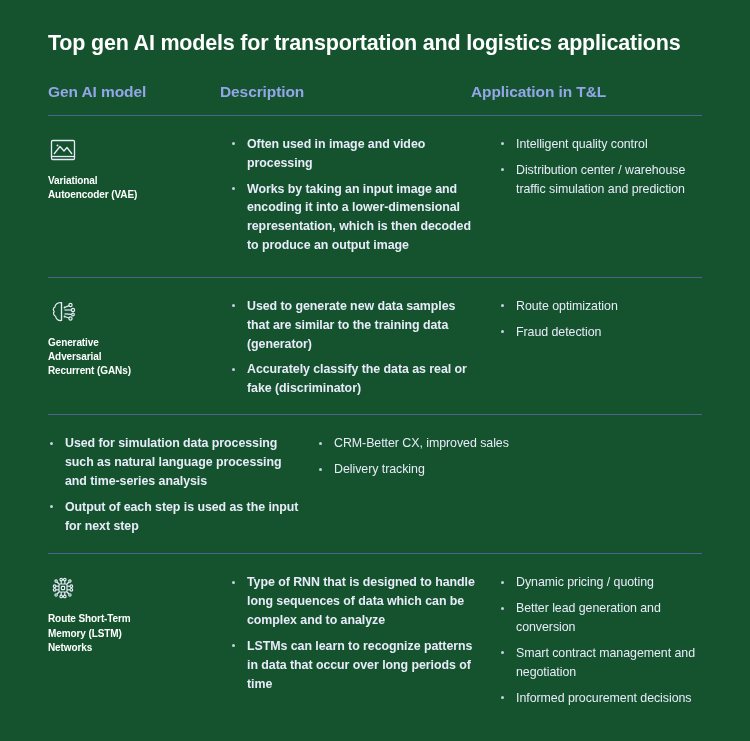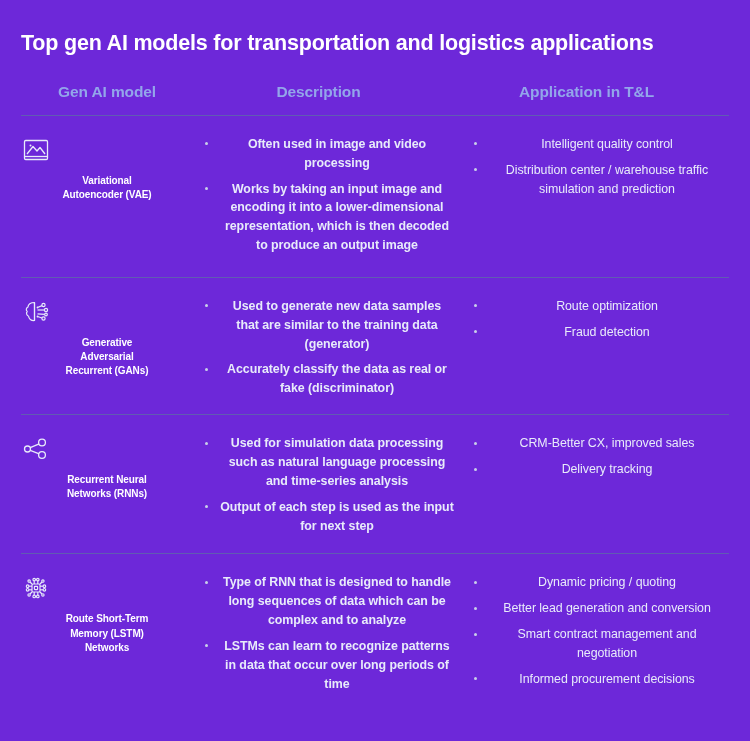--- a/index.html
+++ b/index.html
@@ -10,35 +10,34 @@
     width: 750px;
     height: 741px;
     background: #0a0a55;
     font-family: "Liberation Sans", sans-serif;
     overflow: hidden;
   }
   .page {
     position: relative;
     width: 750px;
     height: 741px;
-    background: #6d28d9;
+    background: #14532d;
     box-sizing: border-box;
-    padding: 0 21px;
+    padding: 0 48px;
   }
   .title {
     color: #ffffff;
     font-size: 21.5px;
     font-weight: bold;
     letter-spacing: -0.2px;
     padding-top: 30px;
     line-height: 1.25;
   }
   .table {
     margin-top: 26px;
-    text-align: center;
   }
   .head-row {
     display: flex;
     align-items: flex-start;
     padding-bottom: 14px;
   }
   .head-cell {
     color: #93a6ea;
     font-size: 15.5px;
     font-weight: bold;
@@ -198,35 +197,20 @@
         <ul class="bullets">
           <li>Route optimization</li>
           <li>Fraud detection</li>
         </ul>
       </div>
     </div>
 
     <div class="divider"></div>
 
     <div class="row r3">
-      <div class="col-1 model-cell">
-        <div class="icon-box">
-          <svg width="30" height="30" viewBox="0 0 30 30" fill="none" stroke="#e8ebfa" stroke-width="1.3">
-            <circle cx="6.5" cy="15" r="3"></circle>
-            <circle cx="21" cy="8.5" r="3.4"></circle>
-            <circle cx="21" cy="21" r="3.4"></circle>
-            <line x1="9.2" y1="13.7" x2="18.2" y2="9.8"></line>
-            <line x1="9.2" y1="16.3" x2="18.2" y2="19.8"></line>
-          </svg>
-        </div>
-        <div class="model-name">
-          <span>Recurrent Neural</span><br>
-          <span>Networks (RNNs)</span>
-        </div>
-      </div>
       <div class="col-2 desc-cell">
         <ul class="bullets">
           <li>Used for simulation data processing such as natural language processing and time-series analysis</li>
           <li>Output of each step is used as the input for next step</li>
         </ul>
       </div>
       <div class="col-3 app-cell">
         <ul class="bullets">
           <li>CRM-Better CX, improved sales</li>
           <li>Delivery tracking</li>

